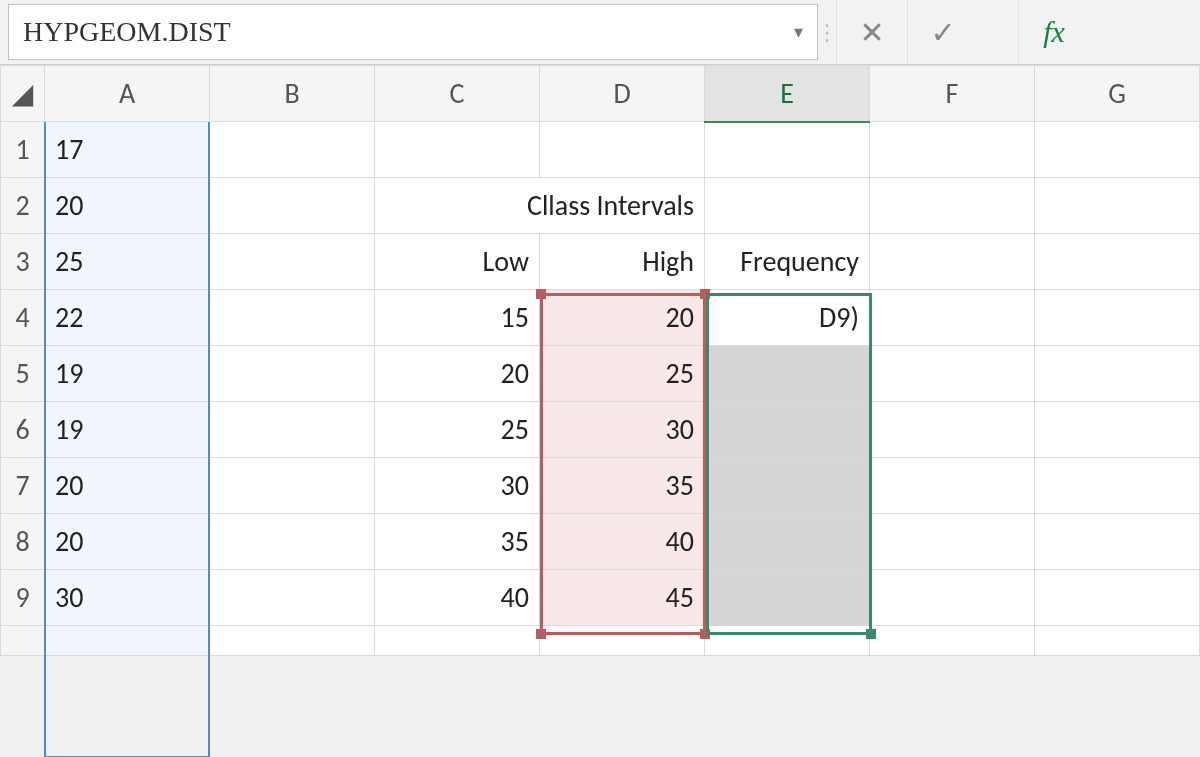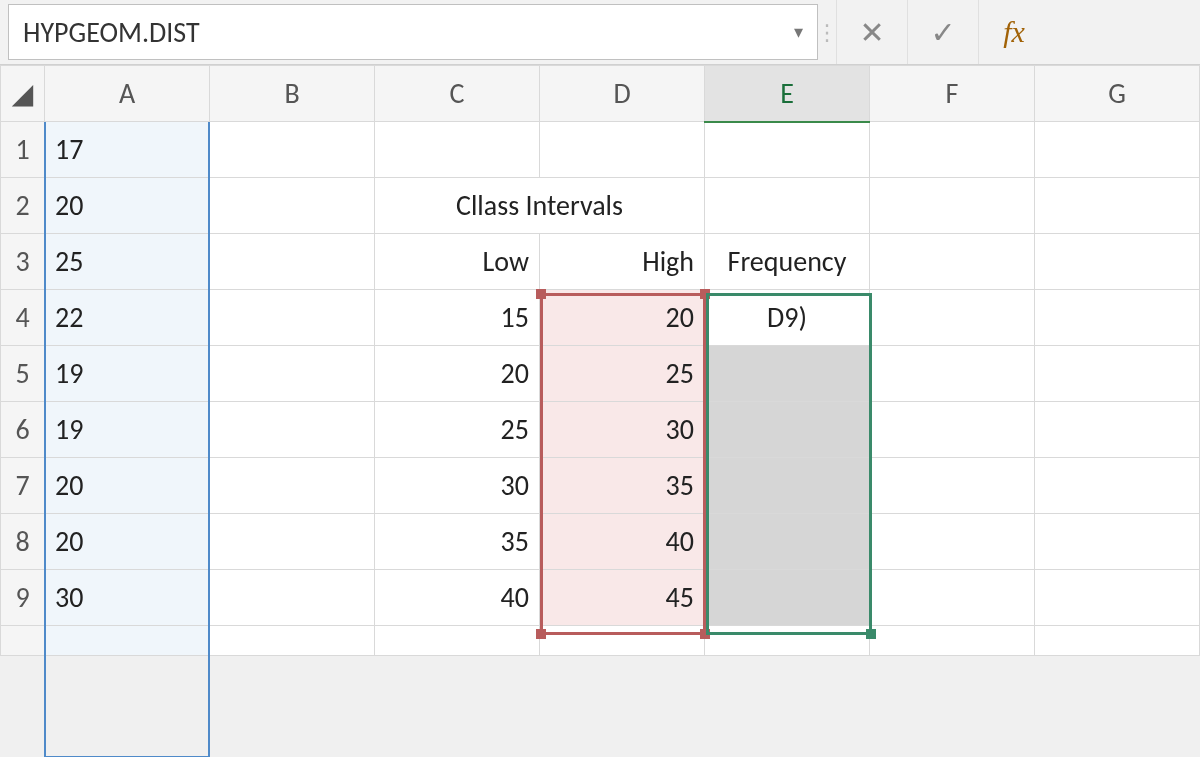--- a/index.html
+++ b/index.html
@@ -21,39 +21,40 @@
     width:780px;
     background:#fff;
     margin:4px 0 4px 8px;
     border:1px solid #c0c0c0;
     display:flex;
     align-items:center;
     padding:0 14px;
     font-size:28px;
     color:#333;
     position:relative;
+    font-family:Liberation Serif, serif;
   }
   .name-box .dd {
     margin-left:auto;
     color:#777;
     font-size:18px;
   }
   .fb-divider {
     width:18px;
     display:flex;align-items:center;justify-content:center;
     color:#bbb;font-size:22px;
   }
   .fb-btn {
     width:70px;
     display:flex;align-items:center;justify-content:center;
     font-size:30px;color:#888;
     border-left:1px solid #e0e0e0;
     background:#f2f2f2;
   }
-  .fb-btn.fx { font-style:italic; font-family:"Times New Roman",serif; font-size:30px; color:#a16207;}
+  .fb-btn.fx { font-style:italic; font-family:"Times New Roman",serif; font-size:30px; color:#15803d;margin-left:40px;}
   
   .grid-area { position:relative; background:#fff; }
   table.sheet {
     border-collapse:collapse;
     table-layout:fixed;
     width:1200px;
   }
   table.sheet th, table.sheet td {
     border:1px solid #d9d9d9;
     font-size:28px;
@@ -67,21 +68,21 @@
     background:#f5f5f5;
     font-weight:normal;
     text-align:center;
     color:#555;
   }
   th.corner { width:44px; background:#f5f5f5; }
   th.colhead { width:165px; }
   th.rowhead { width:44px; font-size:26px; }
   th.colhead.sel { background:#e3e3e3; color:#1a6f3a; border-bottom:2px solid #3a8a4a;}
   td.num { text-align:left; }
-  td.txt { text-align:center;margin-left:8px; }
+  td.txt { text-align:right;margin-left:8px; }
   td.ctr { text-align:right; }
   
   .colA { background:#f0f6fb !important; }
   
   .redfill { background:#f9e8e8 !important; }
   
   .greyfill { background:#d6d6d6 !important; }
   .editcell { background:#ffffff !important; text-align:left;}
   
   .overlay {

